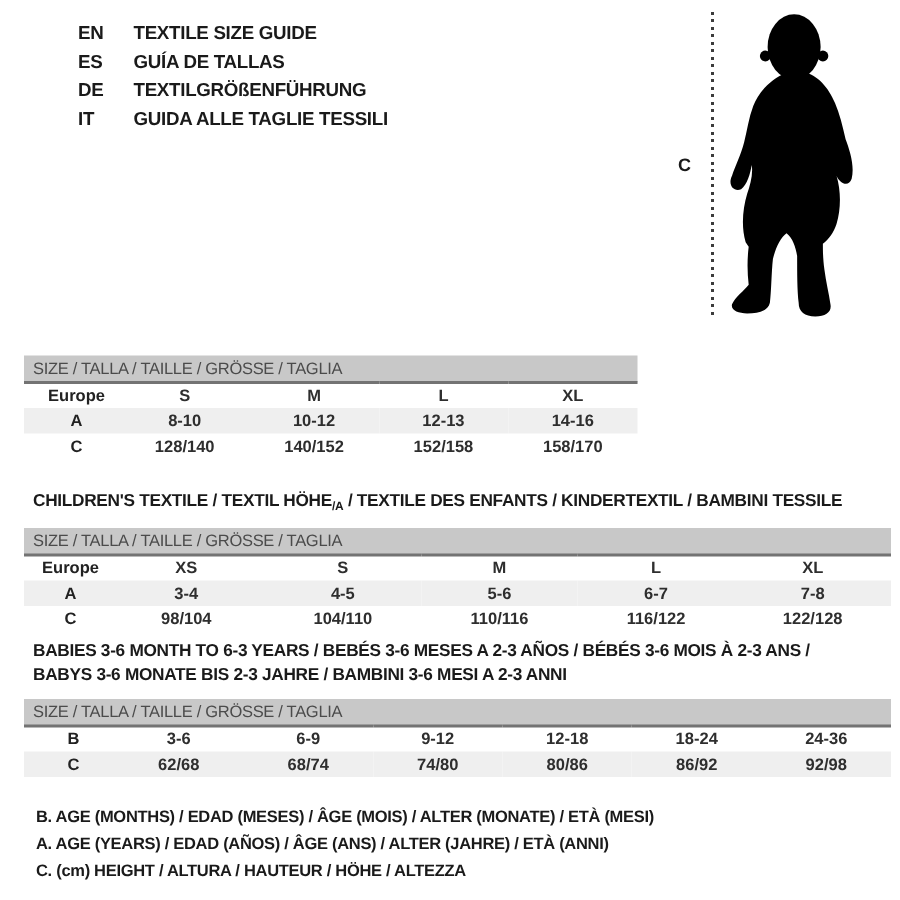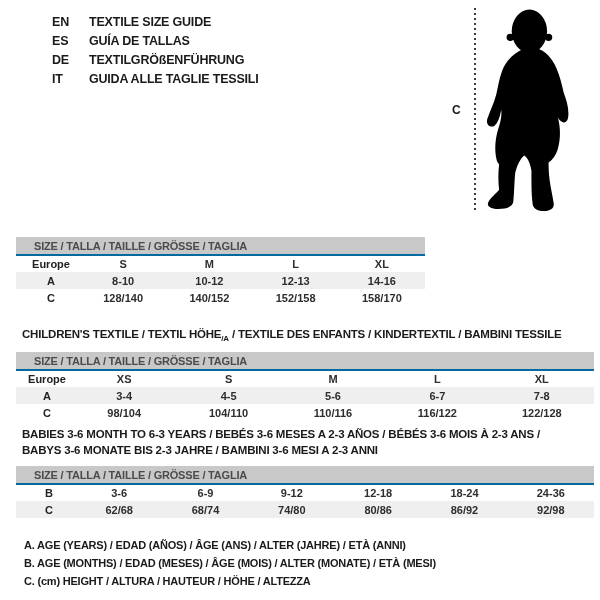--- a/index.html
+++ b/index.html
@@ -22,22 +22,22 @@
   .figure-label { position:absolute; left:12px; top:101px; font-size:12px; font-weight:bold; }
   .baby-svg { position:absolute; left:46px; top:2px; }
 
   
   .sec-title { position:absolute; left:22px; font-size:11.5px; font-weight:bold; letter-spacing:-0.2px; white-space:nowrap; }
   .sec-title .sub { font-size:8px; vertical-align:sub; }
   .sec-title-2l { line-height:16px; }
 
   table.size-table { position:absolute; left:16px; border-collapse:collapse; table-layout:fixed; }
   .size-table .bar td {
-    background:#c8c8c8; color:#4b4b4b; font-size:11px; font-weight:bold;
-    height:18px; padding-left:18px; border-bottom:2px solid #0369a1; letter-spacing:-0.2px; white-space:nowrap; overflow:visible;
+    background:#c8c8c8; color:#4b4b4b; font-size:11px; font-weight:normal;
+    height:18px; padding-left:6px; border-bottom:2px solid #737373; letter-spacing:-0.2px; white-space:nowrap; overflow:visible;
   }
   .size-table td { height:17px; font-size:11px; white-space:nowrap; }
   .size-table td.lbl { text-align:center; padding-left:6px; font-weight:bold; color:#222; overflow:visible; }
   .size-table td.val { text-align:center; font-weight:bold; color:#2e2e2e; }
   .size-table tr.alt td { background:#efefef; }
 
   
   .notes { position:absolute; left:24px; top:536px; }
   .note-line { font-size:11px; font-weight:bold; line-height:18px; letter-spacing:-0.2px; white-space:nowrap; }
 </style>
@@ -217,18 +217,18 @@
       <td class="val">68/74</td>
       <td class="val">74/80</td>
       <td class="val">80/86</td>
       <td class="val">86/92</td>
       <td class="val">92/98</td>
     </tr>
   </tbody>
     </table>
 
   <div class="notes">
+    <div class="note-line">B. AGE (MONTHS) / EDAD (MESES) / ÂGE (MOIS) / ALTER (MONATE) / ETÀ (MESI)</div>
     <div class="note-line">A. AGE (YEARS) / EDAD (AÑOS) / ÂGE (ANS) / ALTER (JAHRE) / ETÀ (ANNI)</div>
-    <div class="note-line">B. AGE (MONTHS) / EDAD (MESES) / ÂGE (MOIS) / ALTER (MONATE) / ETÀ (MESI)</div>
     <div class="note-line">C. (cm) HEIGHT / ALTURA / HAUTEUR / HÖHE / ALTEZZA</div>
   </div>
 
 </div>
 
 </body></html>

